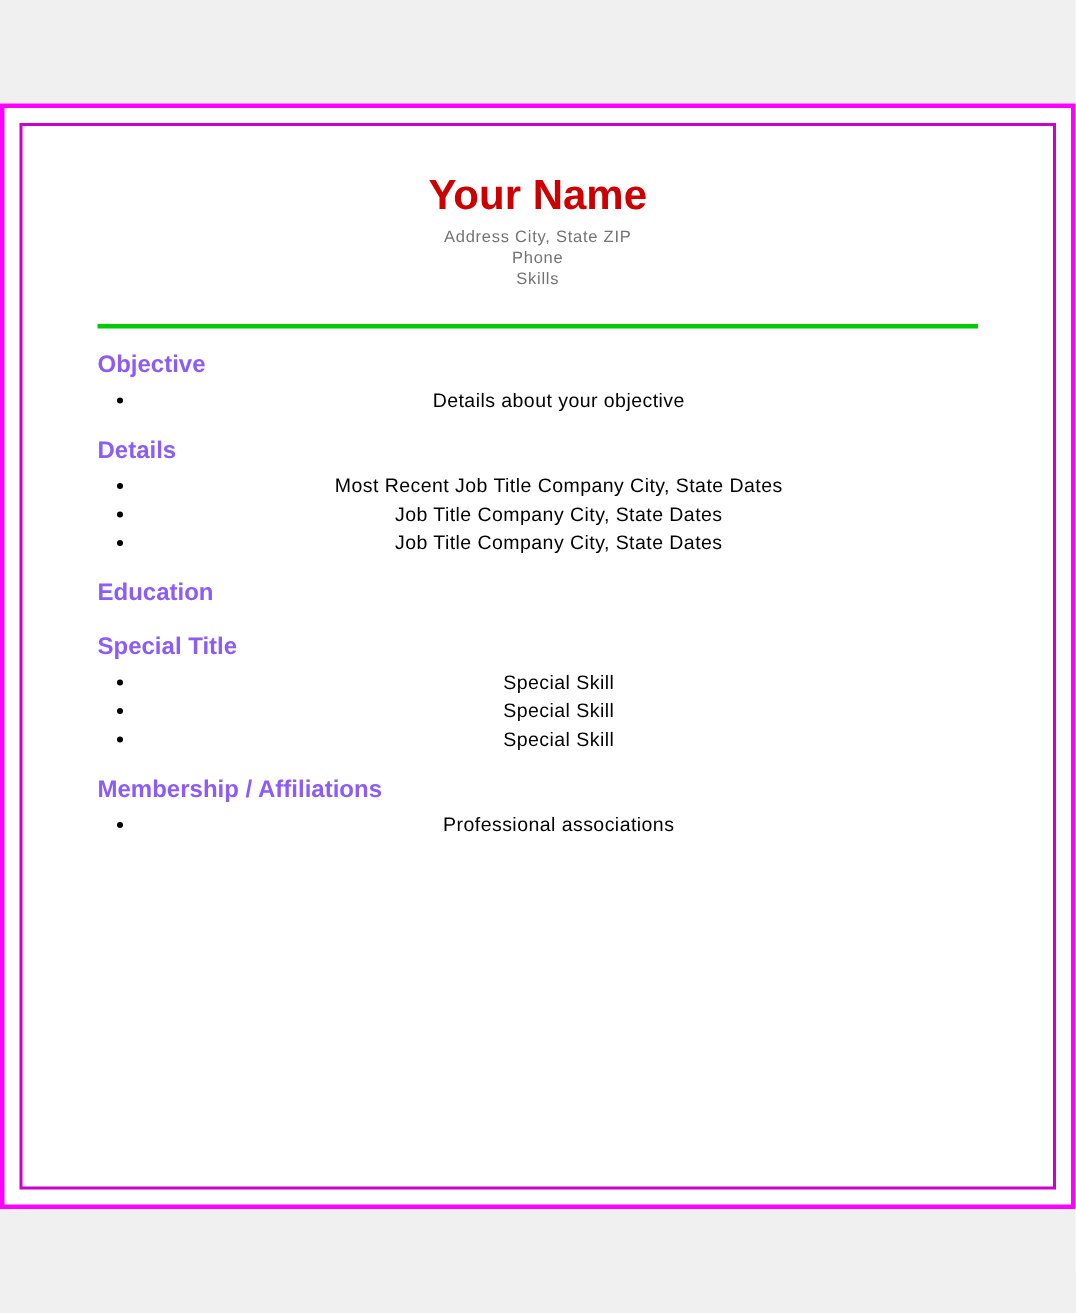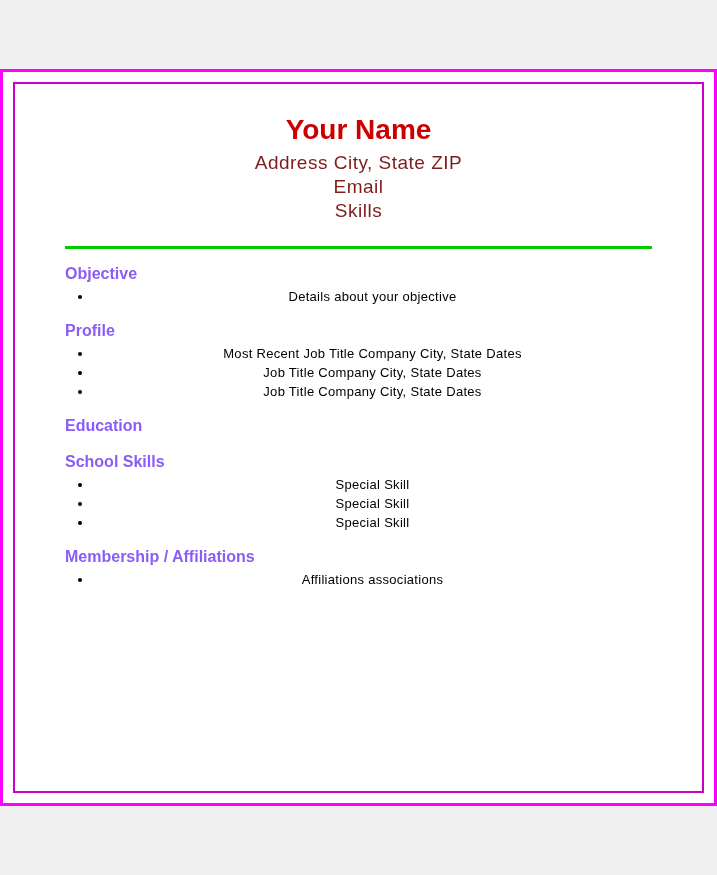--- a/index.html
+++ b/index.html
@@ -43,22 +43,22 @@
 
     .your-name {
       font-size: 28px;
       font-weight: bold;
       color: #cc0000;
       font-family: Arial, sans-serif;
       margin-bottom: 6px;
     }
 
     .address-line {
-      font-size: 19px;
-      color: #7f1d1d;
+      font-size: 11px;
+      color: #737373;
       margin-bottom: 2px;
       font-family: Arial, sans-serif;
       letter-spacing: 0.5px;
     }
 
     .green-divider {
       border: none;
       border-top: 3px solid #00cc00;
       margin: 12px 0 16px 0;
     }
@@ -91,55 +91,55 @@
   </style>
 </head>
 <body>
 
 <div class="page-wrapper">
   <div class="resume-container">
 
     <div class="header">
       <div class="your-name">Your Name</div>
       <div class="address-line">Address  City, State  ZIP</div>
-      <div class="address-line">Email</div>
+      <div class="address-line">Phone</div>
       <div class="address-line">Skills</div>
     </div>
 
     <hr class="green-divider">
 
     <div id="sections-container">
 
     <div class="section">
           <div class="section-title">Objective</div>
           <ul>
             <li>Details about your objective</li>
           </ul>
         </div>
         <div class="section">
-          <div class="section-title">Profile</div>
+          <div class="section-title">Details</div>
           <ul>
             <li>Most Recent Job Title   Company  City, State  Dates</li>
             <li>Job Title   Company  City, State  Dates</li>
             <li>Job Title   Company  City, State  Dates</li>
           </ul>
         </div>
         <div class="section">
           <div class="section-title">Education</div>
         </div>
         <div class="section">
-          <div class="section-title">School Skills</div>
+          <div class="section-title">Special Title</div>
           <ul>
             <li>Special Skill</li>
             <li>Special Skill</li>
             <li>Special Skill</li>
           </ul>
         </div>
         <div class="section">
           <div class="section-title">Membership / Affiliations</div>
           <ul>
-            <li>Affiliations associations</li>
+            <li>Professional associations</li>
           </ul>
         </div>
       </div>
 
   </div>
 </div>
 
 </body></html>

